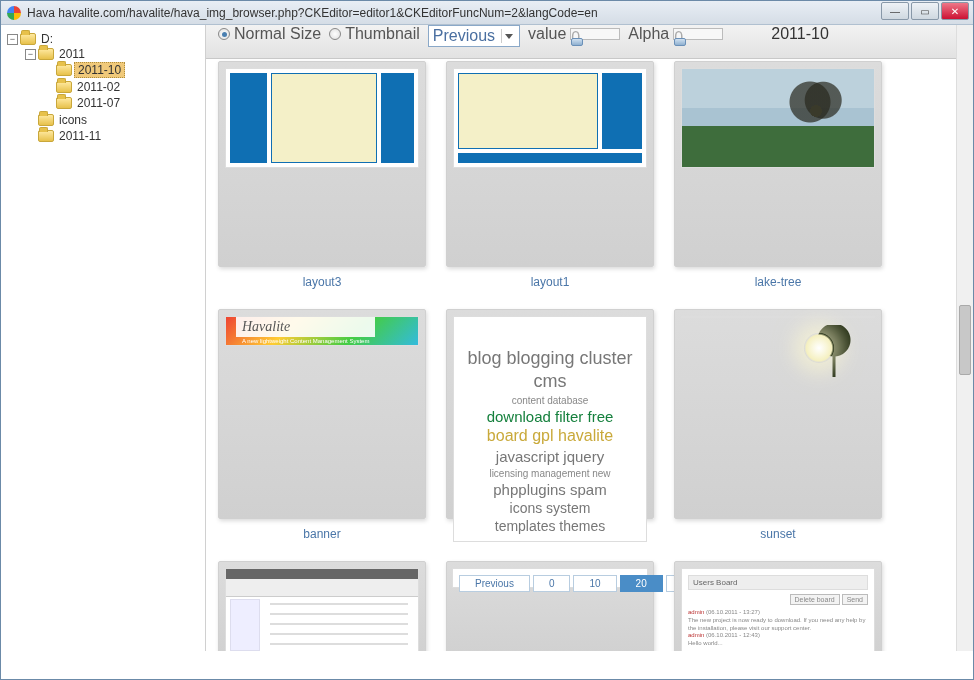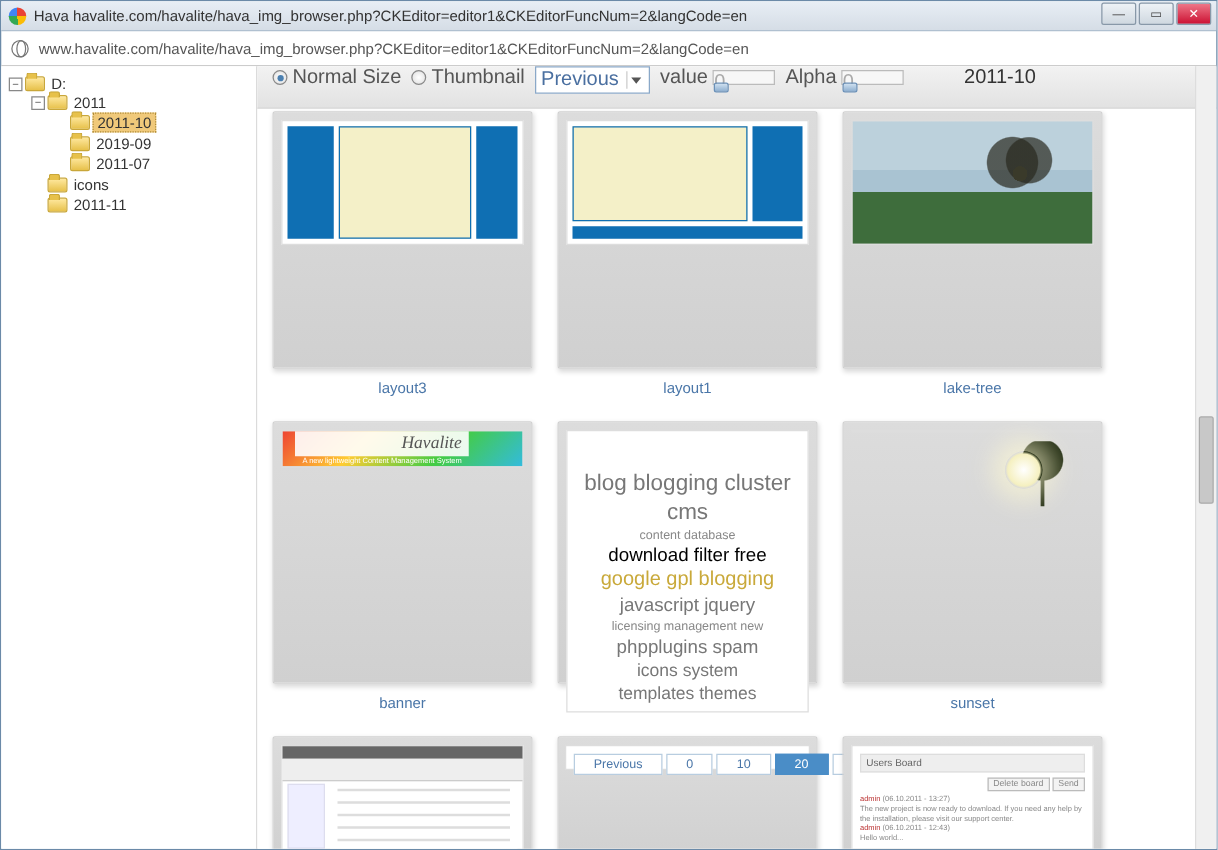--- a/index.html
+++ b/index.html
@@ -75,21 +75,21 @@
 .thumb-layout3 .a { width:20%; background:#0f6fb3; height:90px; }
 .thumb-layout3 .b { flex:1; background:#f4f0c8; height:90px; border:1px solid #0f6fb3; }
 .thumb-layout3 .c { width:18%; background:#0f6fb3; height:90px; }
 .thumb-layout1 { flex-direction:column; }
 .thumb-layout1 .top { display:flex; gap:4px; height:78px; }
 .thumb-layout1 .top .l { flex:1; background:#f4f0c8; border:1px solid #0f6fb3; }
 .thumb-layout1 .top .r { width:22%; background:#0f6fb3; }
 .thumb-layout1 .bot { height:10px; background:#0f6fb3; }
 .thumb-lake { height:112px; background: linear-gradient(#bcd1dc 0 40%, #a9c3d2 40% 58%, #3e6d3c 58% 100%); position:relative; }
 .thumb-lake:after { content:""; position:absolute; right:28px; top:6px; width:60px; height:60px; background: radial-gradient(circle at 50% 60%, #3a3a2a 0 6px, transparent 6px), radial-gradient(circle at 40% 45%, rgba(40,40,30,0.7) 0 20px, transparent 21px), radial-gradient(circle at 62% 42%, rgba(40,40,30,0.7) 0 18px, transparent 19px); }
-.thumb-banner { height:56px; background: linear-gradient(135deg,#e43,#fc3,#4c4,#3bd); position:relative; display:flex; align-items:center; padding-left:10px;text-align:right; }
+.thumb-banner { height:56px; background: linear-gradient(135deg,#e43,#fc3,#4c4,#3bd); position:relative; display:flex; align-items:center; padding-left:10px; }
 .thumb-banner .bt { background: rgba(255,255,255,0.9); font-style:italic; font-family: Georgia, serif; padding:2px 6px; font-size:14px; color:#555; }
 .thumb-tag { height:148px; background:#fff; display:flex; align-items:center; justify-content:center; }
 .thumb-tag .tags { text-align:center; color:#888; font-size:10px; line-height:1.3; padding:6px;margin-top:24px; }
 .thumb-tag .big { color:#c9a93a; font-size:16px; }
 .thumb-sunset { height:114px; background: linear-gradient(#5a83a5 0 28%, #e6e0b8 28% 38%, #3f6c2c 38% 100%); position:relative; }
 .thumb-sunset:after { content:""; position:absolute; right:40px; top:16px; width:30px; height:30px; border-radius:50%; background: radial-gradient(circle,#fff,#f5f0c0 60%,transparent 70%); box-shadow: 0 0 20px 10px rgba(255,250,210,0.6); }
 .thumb-sunset .tree { position:absolute; right:20px; top:8px; width:40px; height:50px; background: radial-gradient(circle at 50% 30%, #1f2a10 0 16px, transparent 17px);}
 .thumb-sunset .tree:after { content:""; position:absolute; left:50%; top:28px; width:3px; height:24px; background:#1f2a10; transform:translateX(-50%);}
 
 .thumb-editor { height:88px; background:#fff; position:relative; }
@@ -122,24 +122,20 @@
   <div class="titlebar">
     <div class="favicon"></div>
     <div class="titlebar-text">Hava havalite.com/havalite/hava_img_browser.php?CKEditor=editor1&amp;CKEditorFuncNum=2&amp;langCode=en</div>
     <div class="win-buttons">
       <div class="win-btn">—</div>
       <div class="win-btn">▭</div>
       <div class="win-btn win-close">✕</div>
     </div>
   </div>
 
-  <div class="addrbar">
-    <span class="globe-icon"></span>
-    <span class="addr-text">www.havalite.com/havalite/hava_img_browser.php?CKEditor=editor1&amp;CKEditorFuncNum=2&amp;langCode=en</span>
-  </div>
 
   <div class="content">
     <div class="sidebar">
       <div class="tree">
         <ul>
           <li>
             <span class="tree-row">
               <span class="toggle">−</span>
               <span class="folder-icon"></span>
               <span class="node-label">D:</span>
@@ -156,21 +152,21 @@
                       <span class="tree-row">
                         <span class="toggle-blank"></span>
                         <span class="folder-icon"></span>
                         <span class="node-label selected">2011-10</span>
                       </span>
                     </li>
                   <li>
                       <span class="tree-row">
                         <span class="toggle-blank"></span>
                         <span class="folder-icon"></span>
-                        <span class="node-label">2019-09</span>
+                        <span class="node-label">2011-02</span>
                       </span>
                     </li>
                   <li>
                       <span class="tree-row">
                         <span class="toggle-blank"></span>
                         <span class="folder-icon"></span>
                         <span class="node-label">2011-07</span>
                       </span>
                     </li>
                 </ul>
@@ -264,22 +260,22 @@
                 </div>
               </div>
             <div class="caption">banner</div>
           </div>
           <div class="card-wrap row2">
             <div class="card">
                 <div class="thumb thumb-tag">
               <div class="tags">
                 <div><span style="font-size:18px;color:#777">blog blogging cluster cms</span></div>
                 <div>content database</div>
-                <div><span style="font-size:15px;color:#000000">download filter free</span></div>
-                <div><span class="big">google gpl blogging</span></div>
+                <div><span style="font-size:15px;color:#15803d">download filter free</span></div>
+                <div><span class="big">board gpl havalite</span></div>
                 <div><span style="font-size:15px;color:#777">javascript jquery</span></div>
                 <div>licensing management new</div>
                 <div><span style="font-size:15px;color:#777">phpplugins spam</span></div>
                 <div><span style="font-size:14px;color:#777">icons system</span></div>
                 <div><span style="font-size:14px;color:#777">templates themes</span></div>
               </div>
             </div>
               </div>
             <div class="caption" style="color:#c9a93a">tag_cloud</div>
           </div>

